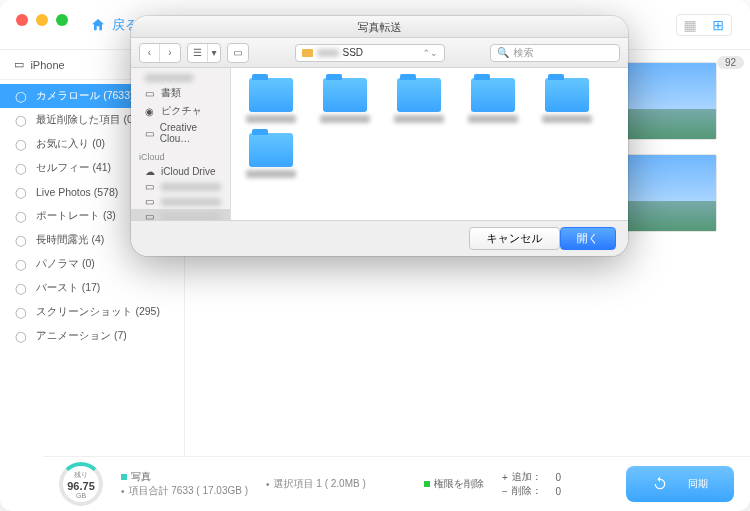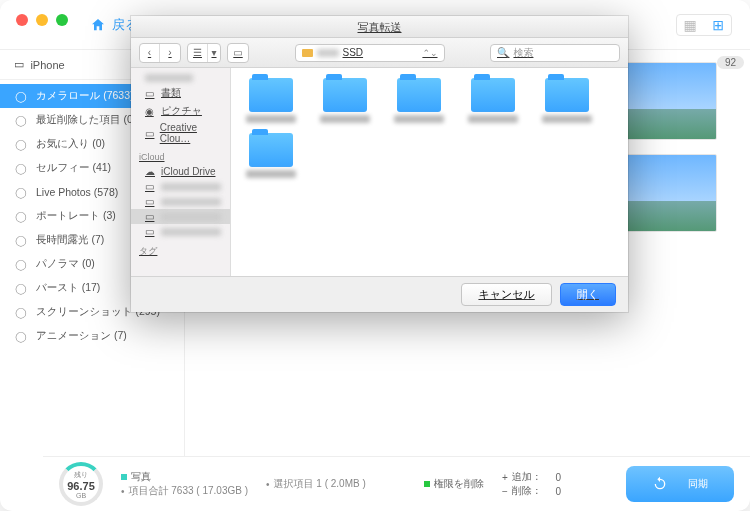--- a/index.html
+++ b/index.html
@@ -38,21 +38,21 @@
 
   
   .footer { position:absolute; bottom:0; left:0; right:0; height:55px; border-top:1px solid #eee; display:flex; align-items:center; padding:0 16px; gap:18px; font-size:10px; color:#666;margin-left:43px; }
   .ring { width:44px; height:44px; border-radius:50%; border:4px solid #e5e5e5; border-top-color:#3ad2c2; display:flex; flex-direction:column; align-items:center; justify-content:center; font-size:8px; color:#444; position:relative; }
   .ring .v { font-size:11px; font-weight:600; }
   .foot-col .lbl { display:flex; align-items:center; gap:4px; }
   .sq { width:6px; height:6px; }
   .sync-btn { margin-left:auto; background: linear-gradient(#6fc3ff,#3aa5ff); color:#fff; padding:10px 26px; border-radius:8px; font-size:10px; display:flex; align-items:center; gap:20px; }
 
   
-  .finder { position:absolute; top:16px; left:131px; width:497px; height:296px; background:#ececec; border-radius:0; box-shadow:0 10px 40px rgba(0,0,0,.35), 0 0 0 1px rgba(0,0,0,.1); overflow:hidden; z-index:50; display:flex; flex-direction:column;text-decoration:underline; }
+  .finder { position:absolute; top:16px; left:131px; width:497px; height:240px; background:#ececec; border-radius:17px; box-shadow:0 10px 40px rgba(0,0,0,.35), 0 0 0 1px rgba(0,0,0,.1); overflow:hidden; z-index:50; display:flex; flex-direction:column; }
   .f-title { height:22px; background: linear-gradient(#f7f7f7,#e6e6e6); text-align:center; font-size:11px; line-height:22px; color:#444; border-bottom:1px solid #d0d0d0; }
   .f-toolbar { height:30px; background:linear-gradient(#f7f7f7,#e9e9e9); border-bottom:1px solid #d4d4d4; display:flex; align-items:center; padding:0 8px; gap:6px; }
   .seg { display:flex; border:1px solid #c9c9c9; border-radius:4px; overflow:hidden; background:#fff; }
   .seg span { width:20px; height:18px; display:flex; align-items:center; justify-content:center; font-size:10px; color:#666; border-right:1px solid #ddd; }
   .seg span:last-child { border-right:none; }
   .loc-pop { flex:0 0 150px; margin:16px auto; height:18px; border:1px solid #c9c9c9; border-radius:4px; background:#fff; display:flex; align-items:center; padding:0 6px; font-size:10px; color:#333; gap:4px; }
   .loc-pop .hd { width:11px; height:8px; background:#f0b84a; border-radius:1px; }
   .loc-pop .chev { margin-left:auto; color:#888; font-size:9px; }
   .search { flex:0 0 130px; height:18px; border:1px solid #c9c9c9; border-radius:4px; background:#fff; display:flex; align-items:center; padding:0 6px; font-size:10px; color:#999; gap:4px; }
 
@@ -63,21 +63,21 @@
   .f-side .itm.sel { background:#d8d8d8; }
   .f-side .ic2 { width:11px; height:11px; display:inline-block; }
 
   .f-main { flex:1; padding:10px 12px; overflow:hidden; }
   .f-grid { display:flex; flex-wrap:wrap; gap:10px 18px; }
   .folder { width:56px; display:flex; flex-direction:column; align-items:center; gap:3px; }
   .folder .ficon { width:44px; height:34px; background:linear-gradient(#64c6ff,#3aa5ff); border-radius:3px; position:relative; }
   .folder .ficon::before { content:""; position:absolute; top:-4px; left:3px; width:16px; height:6px; background:#3aa5ff; border-radius:2px 2px 0 0; }
   .folder .flabel { width:50px; height:8px; filter:blur(2px); background:#bbb; border-radius:2px; }
 
-  .f-foot { height:36px; border-top:1px solid #d4d4d4; background:#efefef; display:flex; align-items:center; justify-content:flex-end; gap:8px; padding:0 12px; }
+  .f-foot { height:36px; border-top:1px solid #d4d4d4; background:#efefef; display:flex; align-items:center; justify-content:flex-end; padding:0 12px; }
   .btn { font-size:11px; padding:3px 16px; border-radius:4px; border:1px solid #c5c5c5; background:linear-gradient(#fff,#f1f1f1); cursor:pointer; }
   .btn.primary { background:linear-gradient(#5aa9ff,#2a7bff); color:#fff; border-color:#2a7bff; }
 
   .blur-text { filter: blur(2.5px); color:#888; background:#ccc; height:8px; width:60px; border-radius:2px; display:inline-block; }
 </style>
 </head>
 <body>
 
 <div class="app">
   <div class="traffic">
@@ -125,21 +125,21 @@
           <div class="sb-item">
             <span class="ic">◯</span>
             <span>Live Photos (578)</span>
           </div>
           <div class="sb-item">
             <span class="ic">◯</span>
             <span>ポートレート (3)</span>
           </div>
           <div class="sb-item">
             <span class="ic">◯</span>
-            <span>長時間露光 (7)</span>
+            <span>長時間露光 (4)</span>
           </div>
           <div class="sb-item">
             <span class="ic">◯</span>
             <span>パノラマ (0)</span>
           </div>
           <div class="sb-item">
             <span class="ic">◯</span>
             <span>バースト (17)</span>
           </div>
           <div class="sb-item">

